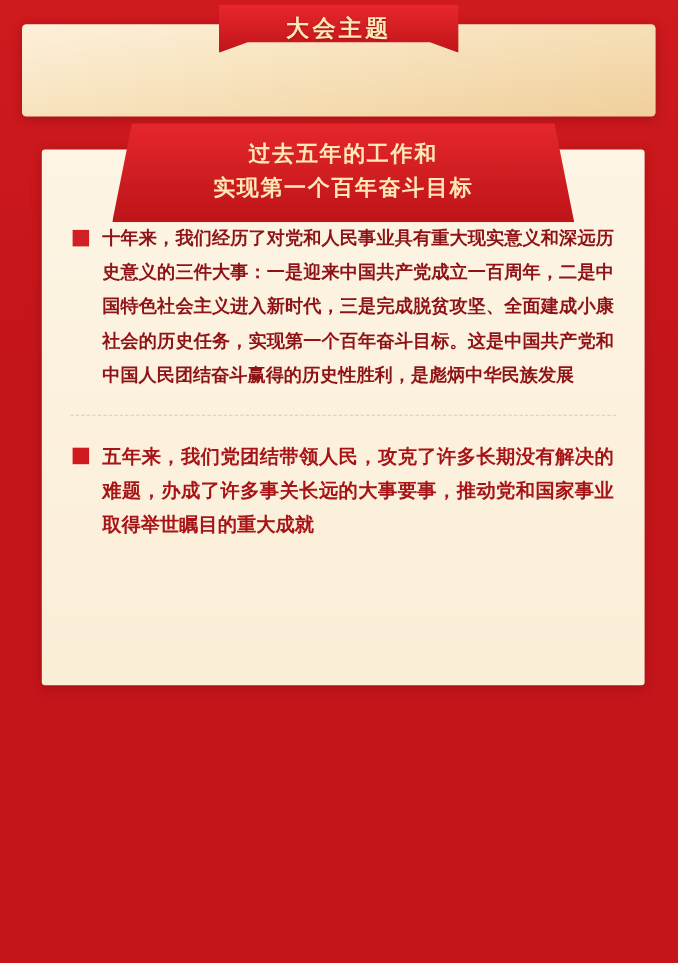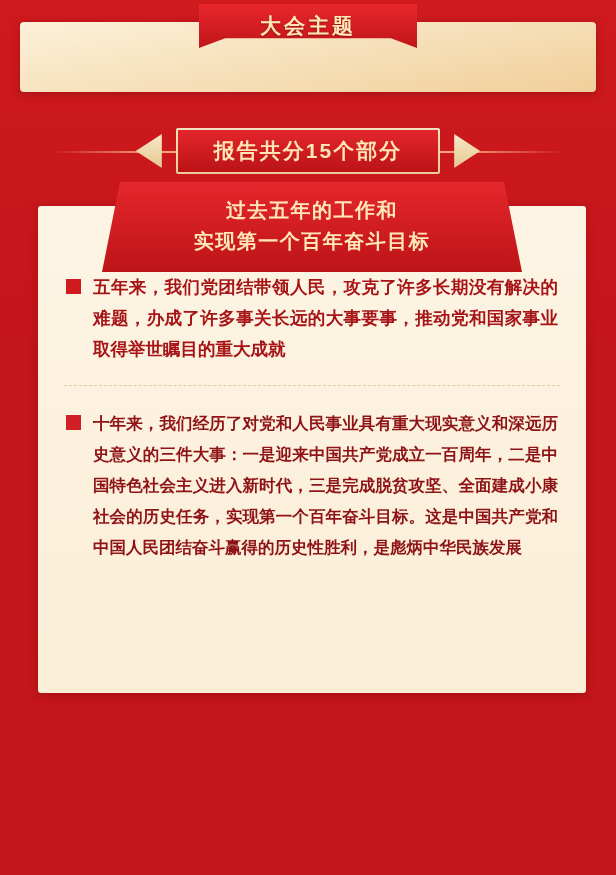--- a/index.html
+++ b/index.html
@@ -21,21 +21,21 @@
     background: linear-gradient(180deg, #cf1a1e 0%, #c4151b 40%, #c4151b 100%);
     overflow: hidden;
   }
 
   
   .theme-card {
     position: relative;
     margin: 22px 20px 0 20px;
     background: linear-gradient(170deg, #fdf0da 0%, #f7e2bd 45%, #f0cf9a 100%);
     border-radius: 4px;
-    padding: 46px 26px 24px 26px;
+    padding: 46px 26px 38px 26px;
     box-shadow: 0 2px 10px rgba(90, 8, 10, 0.35);
   }
   .ribbon {
     position: absolute;
     top: -18px;
     left: 50%;
     transform: translateX(-50%);
     width: 218px;
     height: 44px;
     background: linear-gradient(180deg, #e8272c 0%, #c0151a 100%);
@@ -173,39 +173,31 @@
 </style>
 </head>
 <body>
 
 <div class="page">
 
   <div class="theme-card">
     <div class="ribbon">大会主题</div>
   </div>
 
-  <div class="parts-banner">
-    <div class="parts-line"></div>
-    <div class="arrow left"></div>
-    <div class="parts-inner">
-      <div class="inner-box">报告共分15个部分</div>
-    </div>
-    <div class="arrow right"></div>
-  </div>
 
   <div class="content-card">
     <div class="chapter-title">
       <span>过去五年的工作和</span>
       <span class="line2">实现第一个百年奋斗目标</span>
     </div>
 
+    <div class="para normal">
+      <span class="bullet"></span>
+      <span class="para-text">十年来，我们经历了对党和人民事业具有重大现实意义和深远历史意义的三件大事：一是迎来中国共产党成立一百周年，二是中国特色社会主义进入新时代，三是完成脱贫攻坚、全面建成小康社会的历史任务，实现第一个百年奋斗目标。这是中国共产党和中国人民团结奋斗赢得的历史性胜利，是彪炳中华民族发展</span>
+    </div>
+
     <div class="para strong">
       <span class="bullet"></span>
       <span class="para-text">五年来，我们党团结带领人民，攻克了许多长期没有解决的难题，办成了许多事关长远的大事要事，推动党和国家事业取得举世瞩目的重大成就</span>
     </div>
-
-    <div class="para normal">
-      <span class="bullet"></span>
-      <span class="para-text">十年来，我们经历了对党和人民事业具有重大现实意义和深远历史意义的三件大事：一是迎来中国共产党成立一百周年，二是中国特色社会主义进入新时代，三是完成脱贫攻坚、全面建成小康社会的历史任务，实现第一个百年奋斗目标。这是中国共产党和中国人民团结奋斗赢得的历史性胜利，是彪炳中华民族发展</span>
-    </div>
   </div>
 
 </div>
 
 </body></html>

